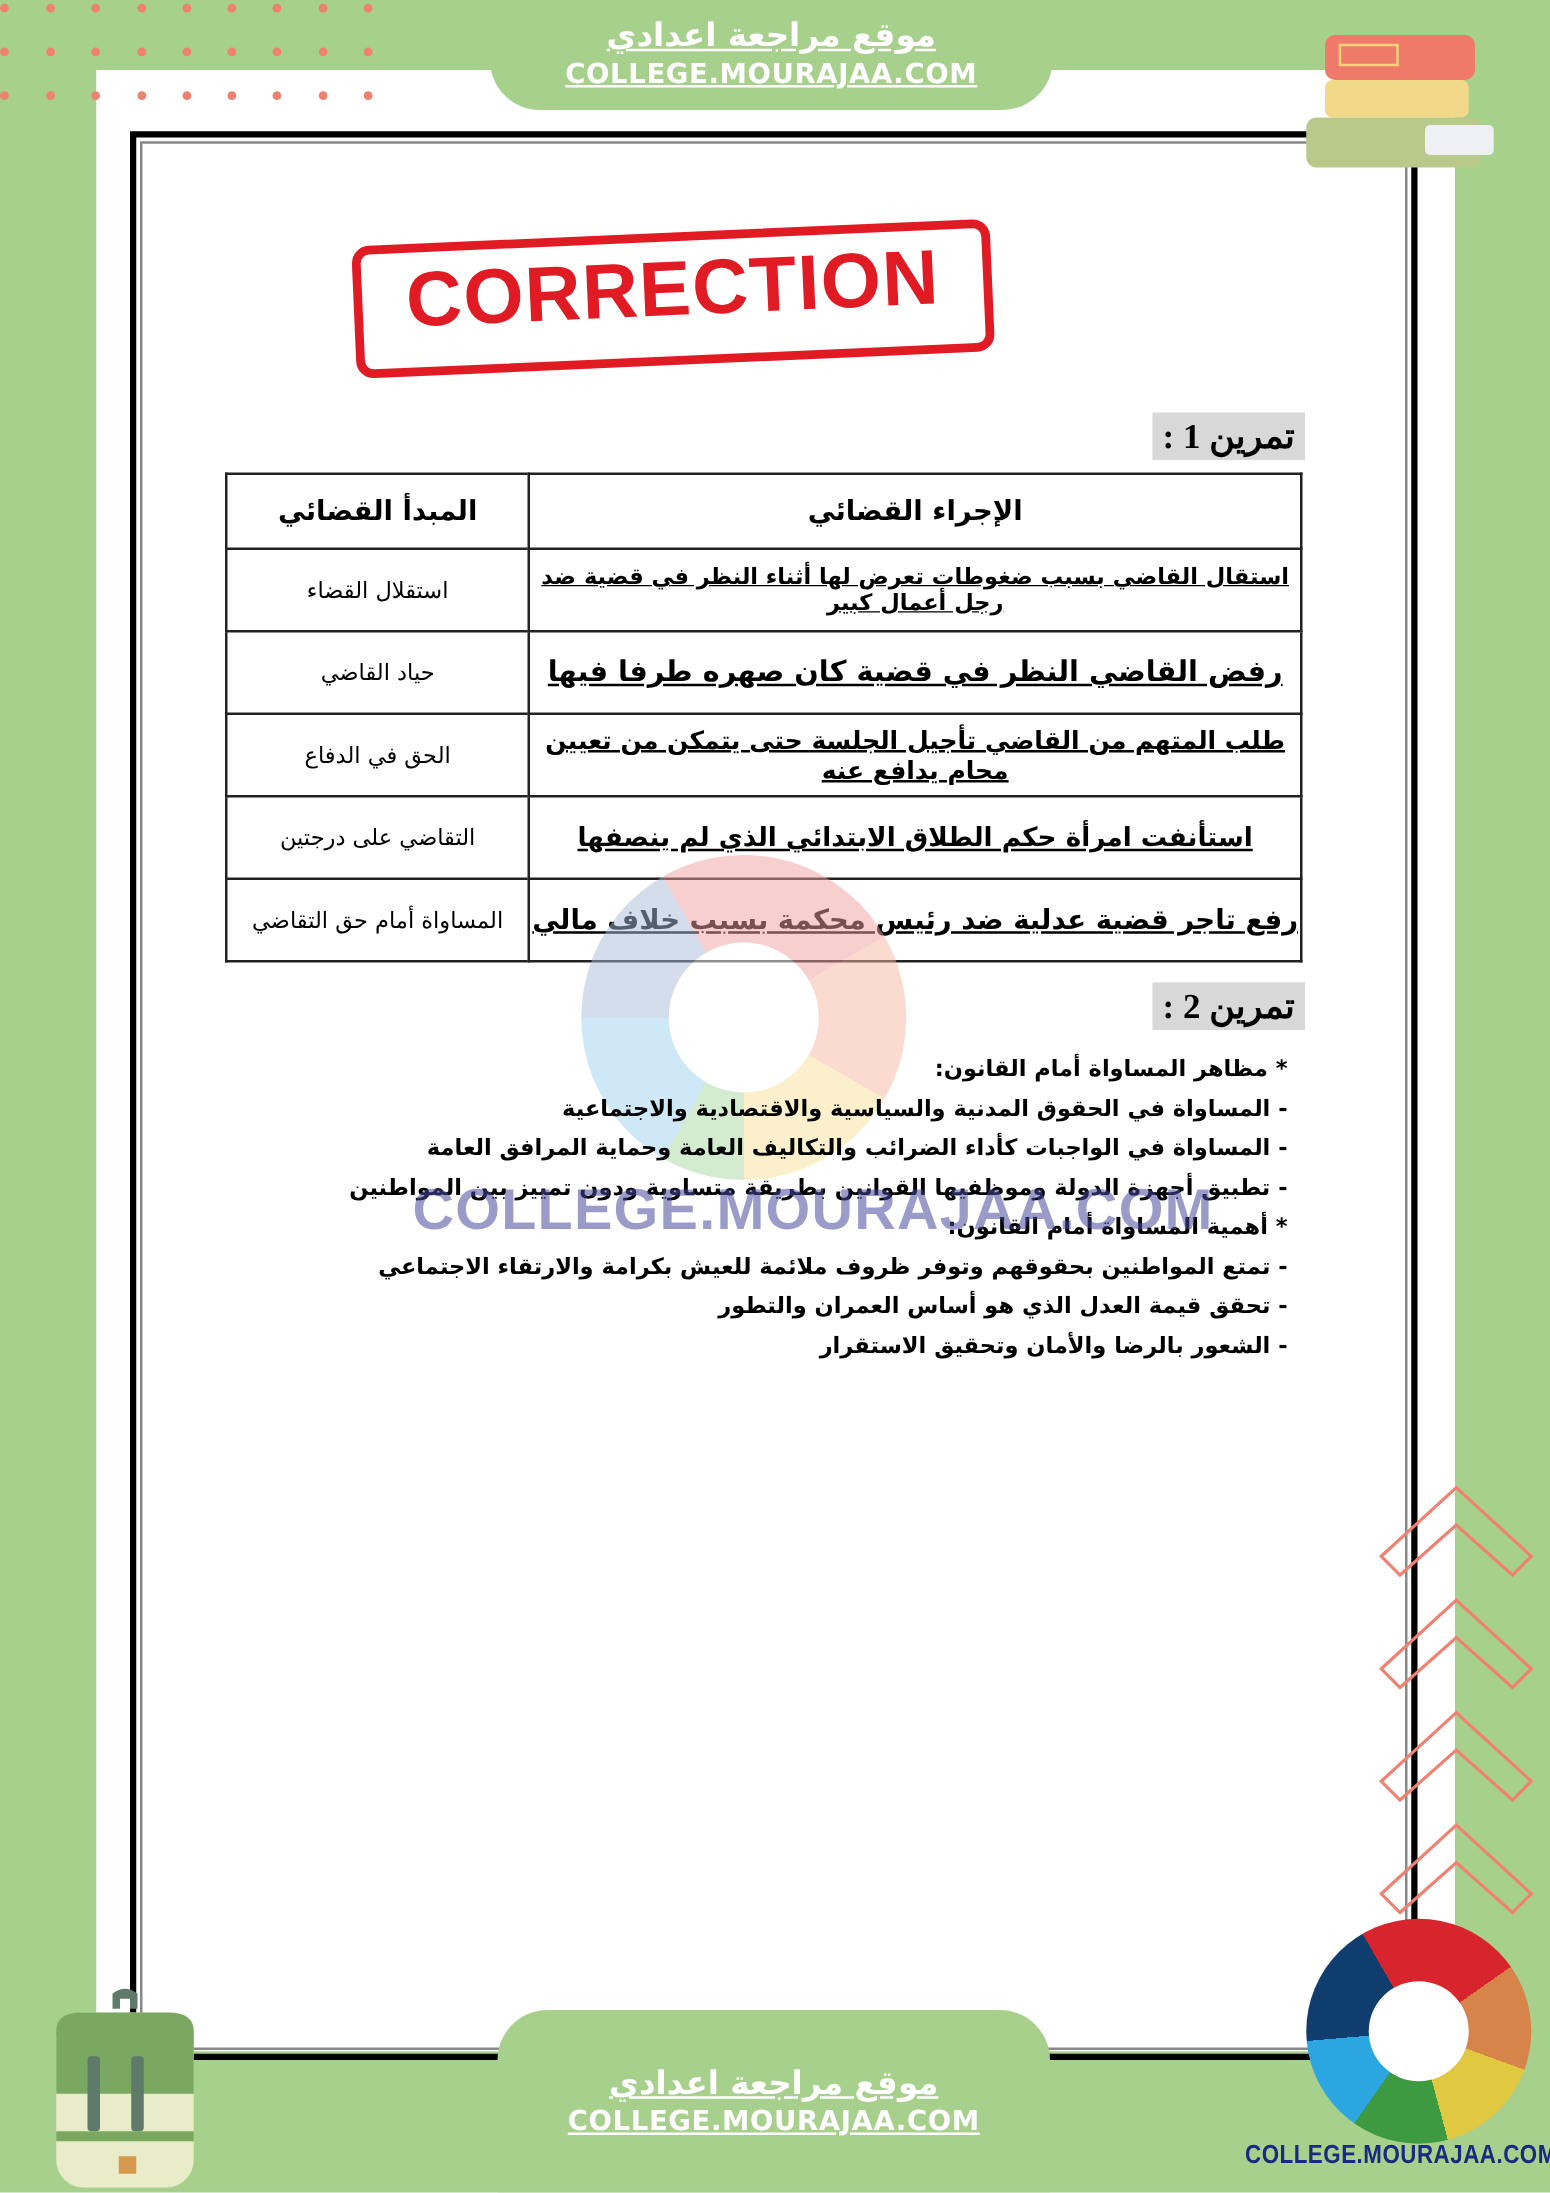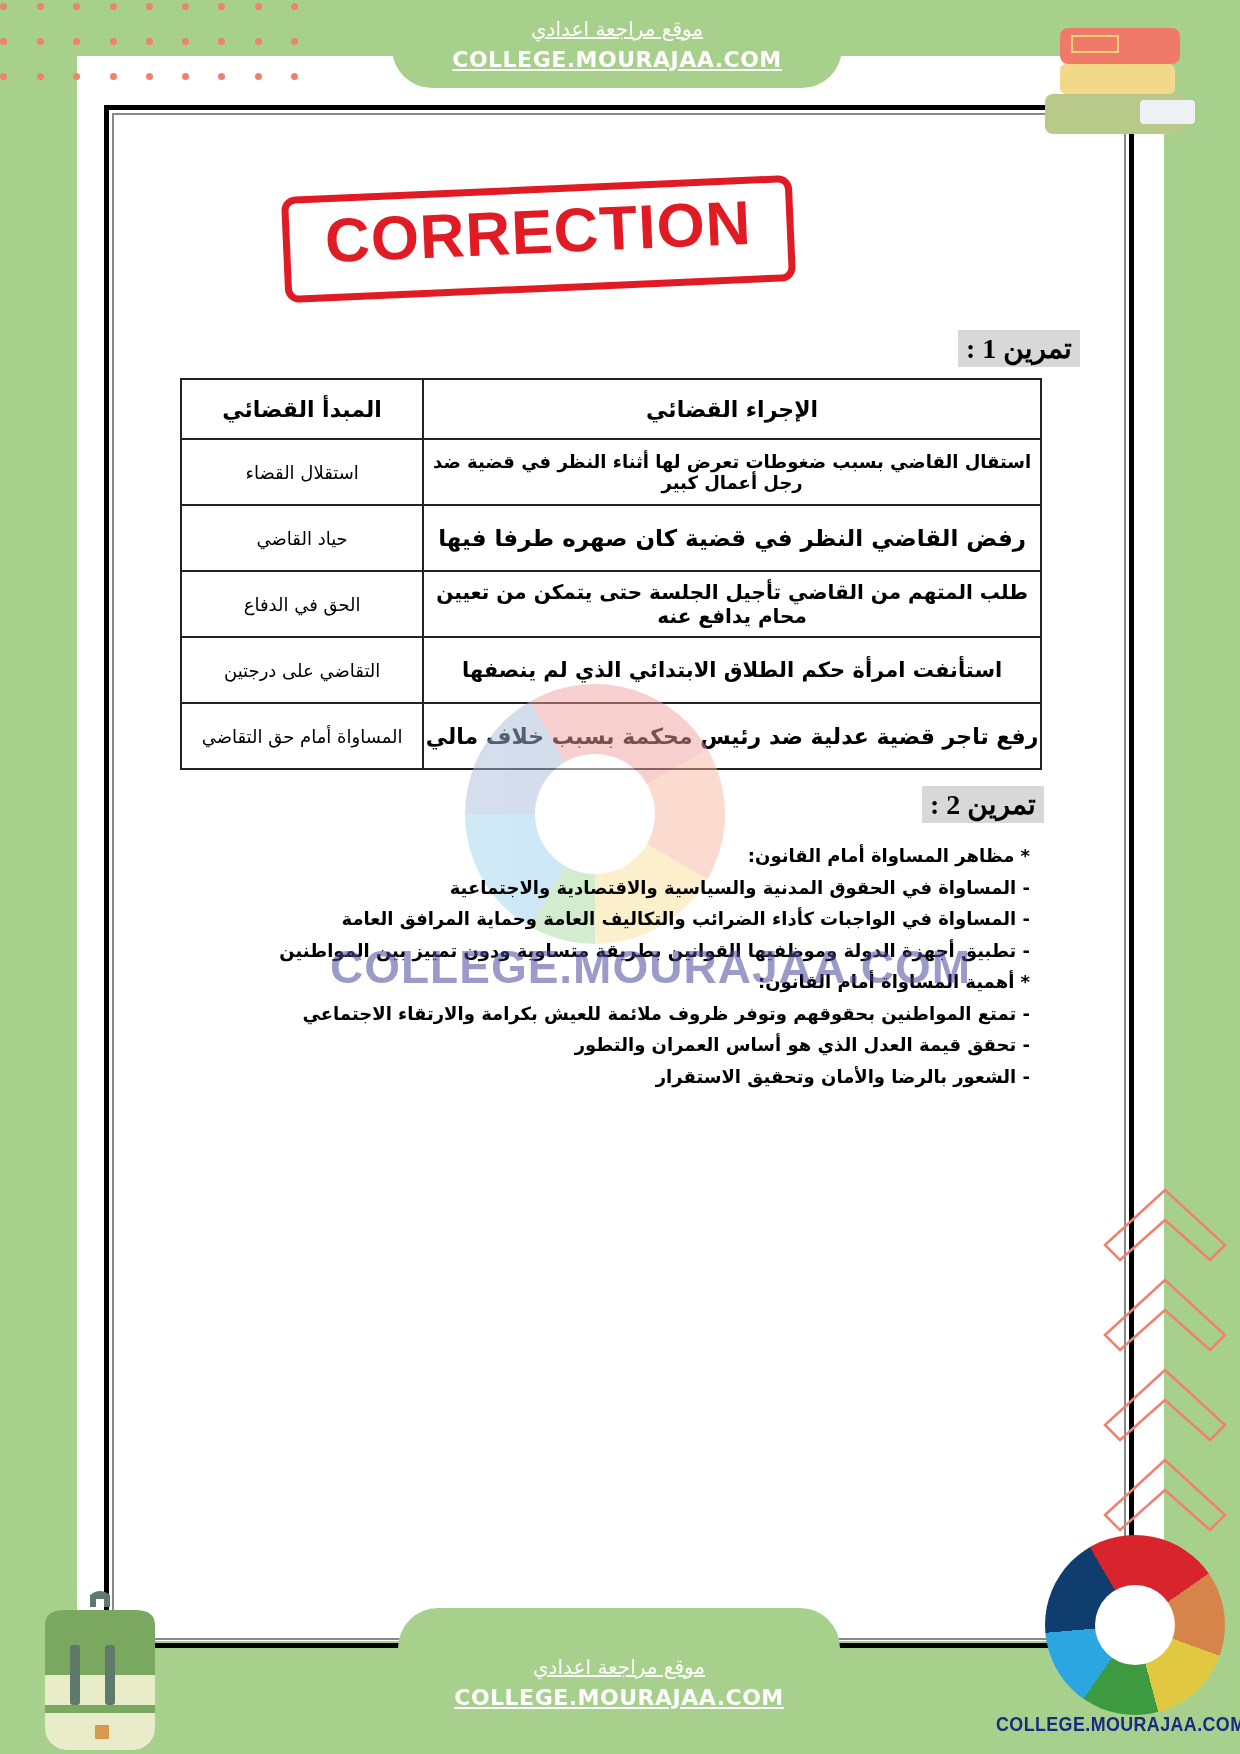--- a/index.html
+++ b/index.html
@@ -2,33 +2,33 @@
 <html><head>
 <meta charset="utf-8">
 <style>
   html,body{margin:0;padding:0;}
   body{width:1240px;height:1754px;position:relative;overflow:hidden;background:#a8d08d;font-family:"DejaVu Sans",sans-serif;}
   .page-white{position:absolute;left:77px;top:56px;width:1087px;height:1585px;background:#ffffff;}
   .dots{position:absolute;left:0;top:0;width:300px;height:80px;}
   .dot{position:absolute;width:7px;height:7px;border-radius:50%;background:#f08070;}
   .banner-top{position:absolute;left:392px;top:0;width:450px;height:88px;background:#a8d08d;border-radius:0 0 40px 40px;text-align:center;color:#fff;}
   .banner-bottom{position:absolute;left:398px;top:1608px;width:442px;height:146px;background:#a8d08d;border-radius:40px 40px 0 0;text-align:center;color:#fff;}
-  .banner-ar{font-family:"DejaVu Sans",sans-serif;font-size:20px;font-weight:normal;text-decoration:underline;direction:rtl;line-height:30px;}
+  .banner-ar{font-family:"DejaVu Sans",sans-serif;font-size:26px;font-weight:bold;text-decoration:underline;direction:rtl;line-height:30px;}
   .banner-en{font-family:"DejaVu Sans",sans-serif;font-size:22px;font-weight:bold;text-decoration:underline;letter-spacing:0.5px;line-height:32px;}
   .banner-top .banner-ar{margin-top:14px;}
   .banner-bottom .banner-ar{margin-top:44px;}
   .frame-outer{position:absolute;left:104px;top:105px;width:1030px;height:1543px;border:5px solid #000;box-sizing:border-box;}
   .frame-inner{position:absolute;left:112px;top:113px;width:1014px;height:1527px;border:2px solid #888;box-sizing:border-box;}
   .stamp{position:absolute;left:283px;top:186px;width:497px;height:92px;border:7px solid #e01b24;border-radius:14px;transform:rotate(-2.5deg);color:#e01b24;font-family:"Liberation Sans",sans-serif;font-weight:bold;font-size:62px;text-align:center;line-height:78px;letter-spacing:1px;}
   .ex-title{position:absolute;background:#d8d8d8;font-family:"Liberation Serif",serif;font-weight:bold;font-size:28px;direction:rtl;padding:2px 8px;color:#000;}
   table.main{position:absolute;left:180px;top:378px;width:862px;border-collapse:collapse;direction:rtl;font-family:"DejaVu Sans",sans-serif;}
   table.main td, table.main th{border:2px solid #222;text-align:center;color:#000;}
   table.main th{height:56px;font-size:22px;font-weight:bold;}
   table.main td{height:62px;}
-  td.proc{font-size:21px;font-weight:bold;width:620px;}
+  td.proc{font-size:21px;font-weight:bold;width:620px;text-decoration:underline;}
   td.princ{font-size:18px;width:240px;}
   .ex2{position:absolute;left:240px;top:840px;width:790px;direction:rtl;text-align:right;font-family:"DejaVu Sans",sans-serif;font-weight:bold;font-size:18px;line-height:31.5px;color:#000;}
   .watermark{position:absolute;left:465px;top:684px;width:260px;height:260px;border-radius:50%;opacity:0.5;
     background:conic-gradient(#f0a0a0 0deg 60deg,#f8b8a0 60deg 120deg,#fbe29a 120deg 180deg,#a9d9a0 180deg 210deg,#9fd3f0 210deg 270deg,#a8bcd8 270deg 330deg,#f0a0a0 330deg 360deg);}
   .watermark::after{content:"";position:absolute;left:70px;top:70px;width:120px;height:120px;border-radius:50%;background:#fff;}
   .wm-text{position:absolute;left:330px;top:940px;font-family:"Liberation Sans",sans-serif;font-weight:bold;font-size:46px;color:#4a4aa0;opacity:0.55;letter-spacing:1px;}
   .logo{position:absolute;left:1045px;top:1535px;width:180px;height:180px;border-radius:50%;
     background:conic-gradient(#d8242c 0deg 55deg,#d6844a 55deg 110deg,#e0c840 110deg 165deg,#3e9a40 165deg 215deg,#2ba6e0 215deg 265deg,#0f3d6e 265deg 330deg,#d8242c 330deg 360deg);}
   .logo::after{content:"";position:absolute;left:50px;top:50px;width:80px;height:80px;border-radius:50%;background:#fff;}
   .logo-text{position:absolute;left:996px;top:1712px;font-family:"Liberation Sans",sans-serif;font-weight:bold;font-size:21px;color:#1a2a80;transform:scaleX(0.85);transform-origin:left;letter-spacing:0.5px;}
@@ -82,21 +82,21 @@
 <svg class="books" viewBox="0 0 160 120">
   <rect x="20" y="8" width="120" height="36" rx="8" fill="#ef7a6a"></rect>
   <rect x="32" y="16" width="46" height="16" fill="none" stroke="#f8d27a" stroke-width="2"></rect>
   <rect x="20" y="44" width="115" height="30" rx="6" fill="#f2d98a"></rect>
   <rect x="5" y="74" width="140" height="40" rx="8" fill="#b9c98a"></rect>
   <rect x="100" y="80" width="55" height="24" rx="4" fill="#eef0f5"></rect>
 </svg>
 
 <div class="stamp">CORRECTION</div>
 
-<div class="ex-title" style="left:958px;top:330px;">تمرين 1 :</div>
+<div class="ex-title" style="left:922px;top:330px;">تمرين 1 :</div>
 
 <table class="main">
   <thead>
     <tr>
       <th>الإجراء القضائي</th>
       <th>المبدأ القضائي</th>
     </tr>
   </thead>
   <tbody>
     <tr>

